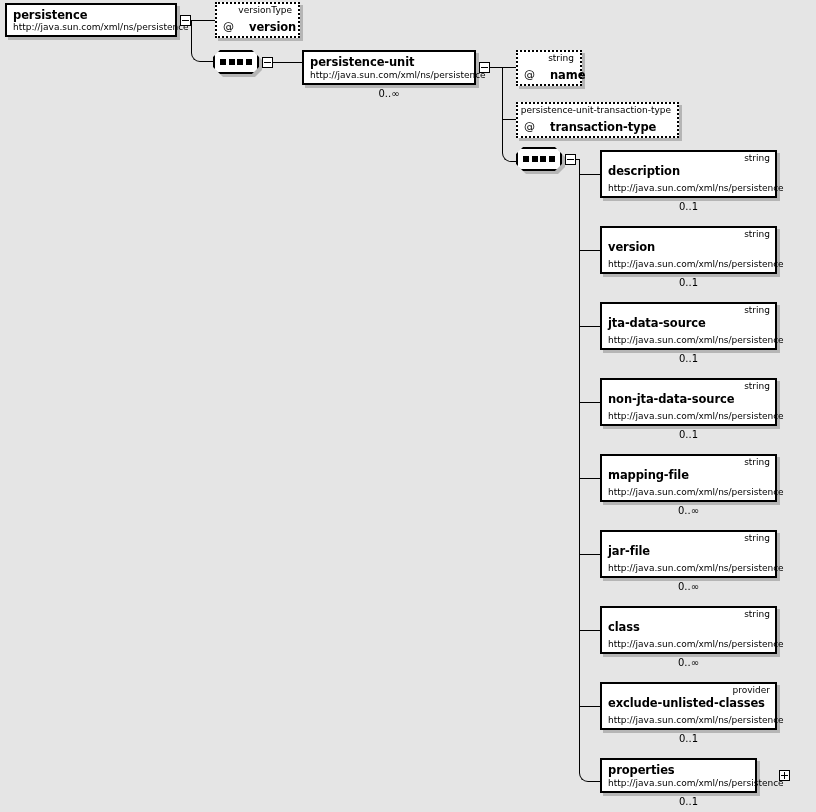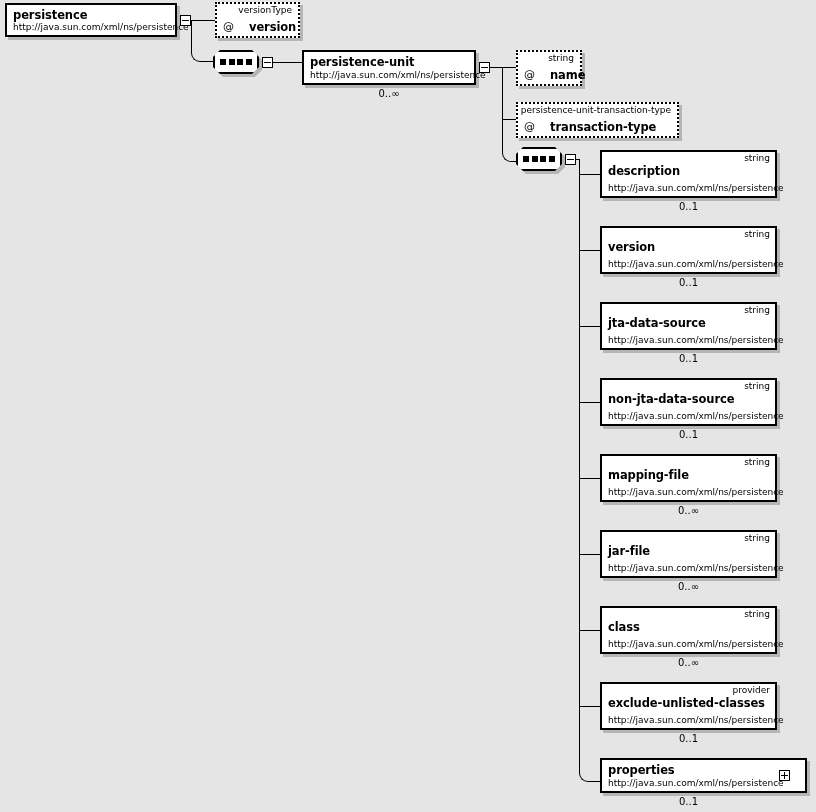--- a/index.html
+++ b/index.html
@@ -325,20 +325,20 @@
   </div>
   <div class="card" style="left:600px; top:657px; width:177px;">0..∞</div>
 
   <div class="el-box has-type" style="left:600px; top:682px; width:177px; height:48px;">
     <div class="el-type">provider</div>
     <div class="el-name">exclude-unlisted-classes</div>
     <div class="el-ns">http://java.sun.com/xml/ns/persistence</div>
   </div>
   <div class="card" style="left:600px; top:733px; width:177px;">0..1</div>
 
-  <div class="el-box no-type" style="left:600px; top:758px; width:207px; height:35px;padding-left:35px;">
+  <div class="el-box no-type" style="left:600px; top:758px; width:157px; height:35px;padding-left:35px;">
     <div class="el-name">properties</div>
     <div class="el-ns">http://java.sun.com/xml/ns/persistence</div>
   </div>
   <div class="toggle plus" style="left:779px; top:770px;"></div>
   <div class="card" style="left:600px; top:796px; width:177px;">0..1</div>
 
 </div>
 
 </body></html>

